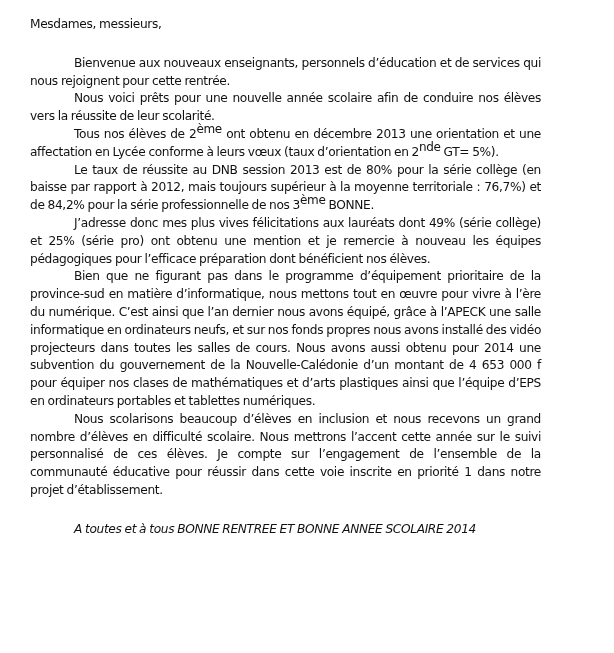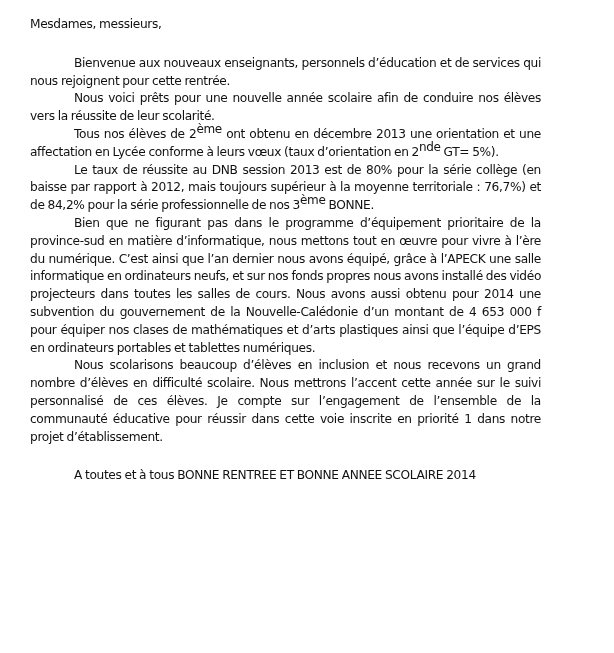--- a/index.html
+++ b/index.html
@@ -19,30 +19,32 @@
   .para {
     margin: 0;
     text-indent: 44px;
     text-align: justify;
     line-height: 17.8px;
   }
   .closing {
     margin: 21px 0 0 0;
     text-indent: 44px;
     line-height: 17.8px;
+    font-style: italic;
   }
   sup { font-size: 12px; line-height: 0; vertical-align: 5px; }
 </style>
 </head>
 <body>
 
 <div class="page">
   <p class="salutation">Mesdames, messieurs,</p>
 
   <p class="para">Bienvenue aux nouveaux enseignants, personnels d’éducation et de services qui nous rejoignent pour cette rentrée.</p>
   <p class="para">Nous voici prêts pour une nouvelle année scolaire afin de conduire nos élèves vers la réussite de leur scolarité.</p>
   <p class="para"><span>Tous nos élèves de 2</span><sup>ème</sup><span> ont obtenu en décembre 2013 une orientation et une affectation en Lycée conforme à leurs vœux (taux d’orientation en 2</span><sup>nde</sup><span> GT= 5%).</span></p>
   <p class="para"><span>Le taux de réussite au DNB session 2013 est de 80% pour la série collège (en baisse par rapport à 2012, mais toujours supérieur à la moyenne territoriale : 76,7%) et de 84,2% pour la série professionnelle de nos 3</span><sup>ème</sup><span> BONNE.</span></p>
+  <p class="para">J’adresse donc mes plus vives félicitations aux lauréats dont 49% (série collège) et 25% (série pro) ont obtenu une mention et je remercie à nouveau les équipes pédagogiques pour l’efficace préparation dont bénéficient nos élèves.</p>
   <p class="para">Bien que ne figurant pas dans le programme d’équipement prioritaire de la province-sud en matière d’informatique, nous mettons tout en œuvre pour vivre à l’ère du numérique. C’est ainsi que l’an dernier nous avons équipé, grâce à l’APECK une salle informatique en ordinateurs neufs, et sur nos fonds propres nous avons installé des vidéo projecteurs dans toutes les salles de cours. Nous avons aussi obtenu pour 2014 une subvention du gouvernement de la Nouvelle-Calédonie d’un montant de 4 653 000 f pour équiper nos clases de mathématiques et d’arts plastiques ainsi que l’équipe d’EPS en ordinateurs portables et tablettes numériques.</p>
   <p class="para">Nous scolarisons beaucoup d’élèves en inclusion et nous recevons un grand nombre d’élèves en difficulté scolaire. Nous mettrons l’accent cette année sur le suivi personnalisé de ces élèves. Je compte sur l’engagement de l’ensemble de la communauté éducative pour réussir dans cette voie inscrite en priorité 1 dans notre projet d’établissement.</p>
 
   <p class="closing">A toutes et à tous BONNE RENTREE ET BONNE ANNEE SCOLAIRE 2014</p>
 </div>
 
 </body></html>

